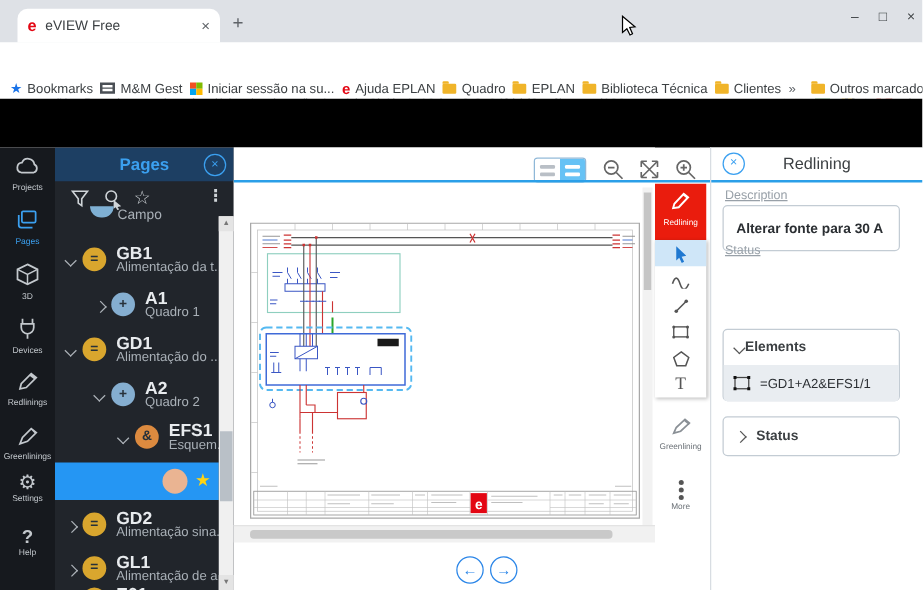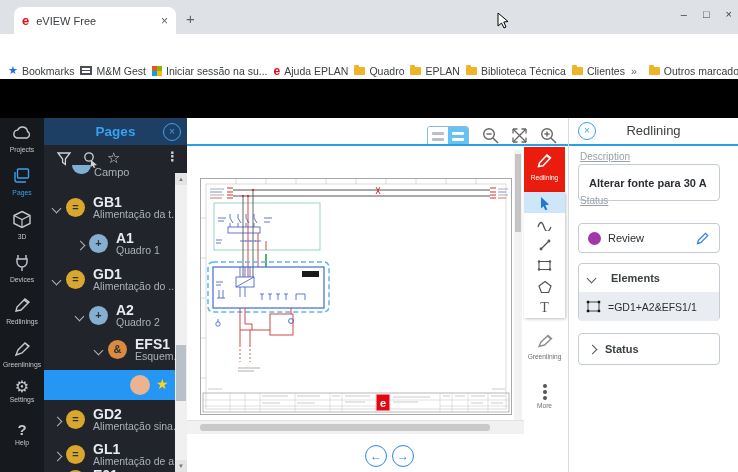--- a/index.html
+++ b/index.html
@@ -622,30 +622,23 @@
       <div class="rptitle">Redlining</div>
       <div class="circx" style="position:absolute;left:9px;top:4px">×</div>
     </div>
 
     <span class="rplabel" style="left:11px;top:33px">Description</span>
     <div class="rpbox" style="top:46px;height:37px">
       <input class="descinput" value="Alterar fonte para 30 A" style="">
     </div>
 
     <span class="rplabel" style="left:11px;top:77px">Status</span>
-    <div class="rpbox rowflex" style="top:105px;height:30px;padding:0 9px;gap:7px">
-      <span class="statusdot"></span>
-      <span style="font-size:11px;color:#2b2f33;flex:1">Review</span>
-      <svg width="15" height="15">
-        <path d="M2.5 12.5 l0.9-3.2 7-7 2.3 2.3 -7 7 -3.2 0.9 z" fill="none" stroke="#2f80ed" stroke-width="1.3"></path>
-      </svg>
-    </div>
 
     <div class="rpbox" style="top:145px;height:58px">
-      <div class="rowflex" style="height:28px;padding-left:9px;gap:16px">
+      <div class="rowflex" style="height:28px;padding-left:9px;gap:1px">
         <span class="cardchev" style="transform:rotate(45deg)"></span>
         <span style="font-size:11px;color:#3c4043;font-weight:bold">Elements</span>
       </div>
       <div class="eitem">
         <svg width="17" height="15">
           <rect x="3" y="3" width="11" height="9" fill="none" stroke="#444" stroke-width="1"></rect>
           <rect x="1.8" y="1.8" width="2.4" height="2.4" fill="#111"></rect>
             <rect x="12.8" y="1.8" width="2.4" height="2.4" fill="#111"></rect>
           <rect x="1.8" y="10.8" width="2.4" height="2.4" fill="#111"></rect>
             <rect x="12.8" y="10.8" width="2.4" height="2.4" fill="#111"></rect>

